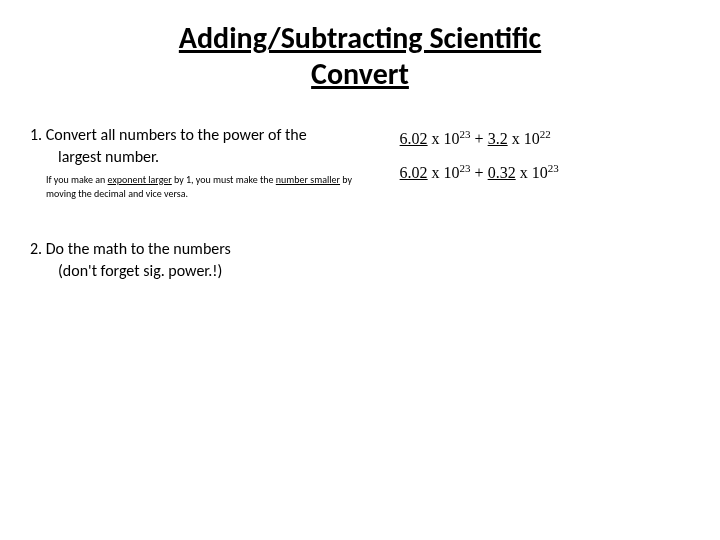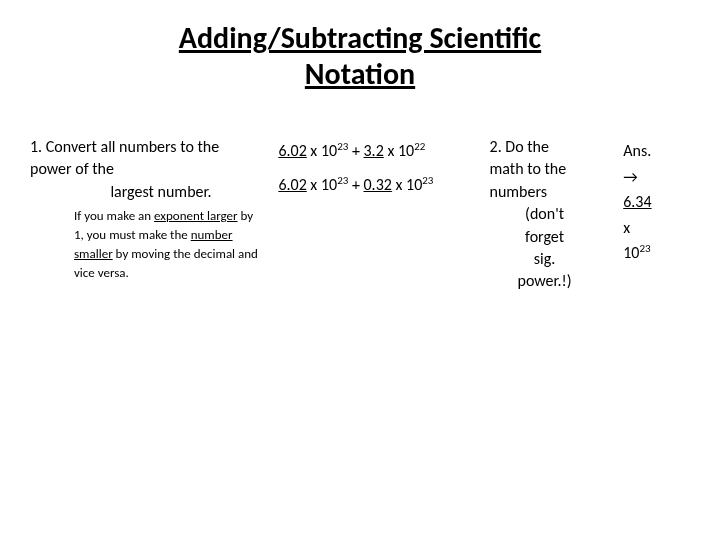--- a/index.html
+++ b/index.html
@@ -8,79 +8,80 @@
       height: 540px;
       background: #fff;
       font-family: 'Calibri', 'Arial', sans-serif;
       font-size: 16px;
       color: #000;
       overflow: hidden;
       padding: 20px 30px;
     }
     .title-block {
       text-align: center;
-      margin-bottom: 44px;
+      margin-bottom: 32px;
     }
     .title-line {
       font-size: 30px;
       font-weight: bold;
       text-decoration: underline;
       line-height: 1.2;
     }
     .content {
       display: flex;
-      gap: 16px;
+      flex-direction: column;
+      gap: 6px;
     }
     .row {
       display: flex;
       flex-direction: row;
       justify-content: space-between;
       align-items: flex-start;
       margin-bottom: 30px;
     }
     .left-col {
       flex: 0 0 55%;
       padding-right: 10px;
     }
     .right-col {
       flex: 0 0 44%;
       padding-top: 2px;
+      font-family: Liberation Serif, serif;
     }
     .step-text {
       font-size: 16px;
       line-height: 1.4;
     }
     .indent {
       margin-left: 28px;
-      text-align: center;
     }
     .sub-note {
-      font-size: 13px;
+      font-size: 10px;
       line-height: 1.45;
-      margin-left: 44px;
+      margin-left: 16px;
       margin-top: 4px;
     }
     .sub-note .underline {
       text-decoration: underline;
     }
     .math-expr {
       font-size: 16px;
       line-height: 1.6;
     }
     .math-expr sup {
       font-size: 11px;
     }
     .underline { text-decoration: underline; }
   </style>
 </head>
 <body>
 
 <div class="title-block">
   <div class="title-line">Adding/Subtracting Scientific</div>
-  <div class="title-line">Notation</div>
+  <div class="title-line">Convert</div>
 </div>
 
 <div class="content">
 
   <div class="row">
     <div class="left-col">
       <div class="step-text">
         <span>1. </span><span>Convert all numbers to the power of the</span>
         <div class="indent">largest number.</div>
       </div>
@@ -101,20 +102,15 @@
   <div class="row">
     <div class="left-col">
       <div class="step-text">
         2. Do the math to the numbers
         <div class="indent">(don't forget sig. power.!)</div>
       </div>
     </div>
   </div>
 
   <div class="row">
-    <div class="right-col">
-      <div class="math-expr">
-        Ans. → <span class="underline">6.34</span> x 10<sup>23</sup>
-      </div>
-    </div>
   </div>
 
 </div>
 
 </body></html>

